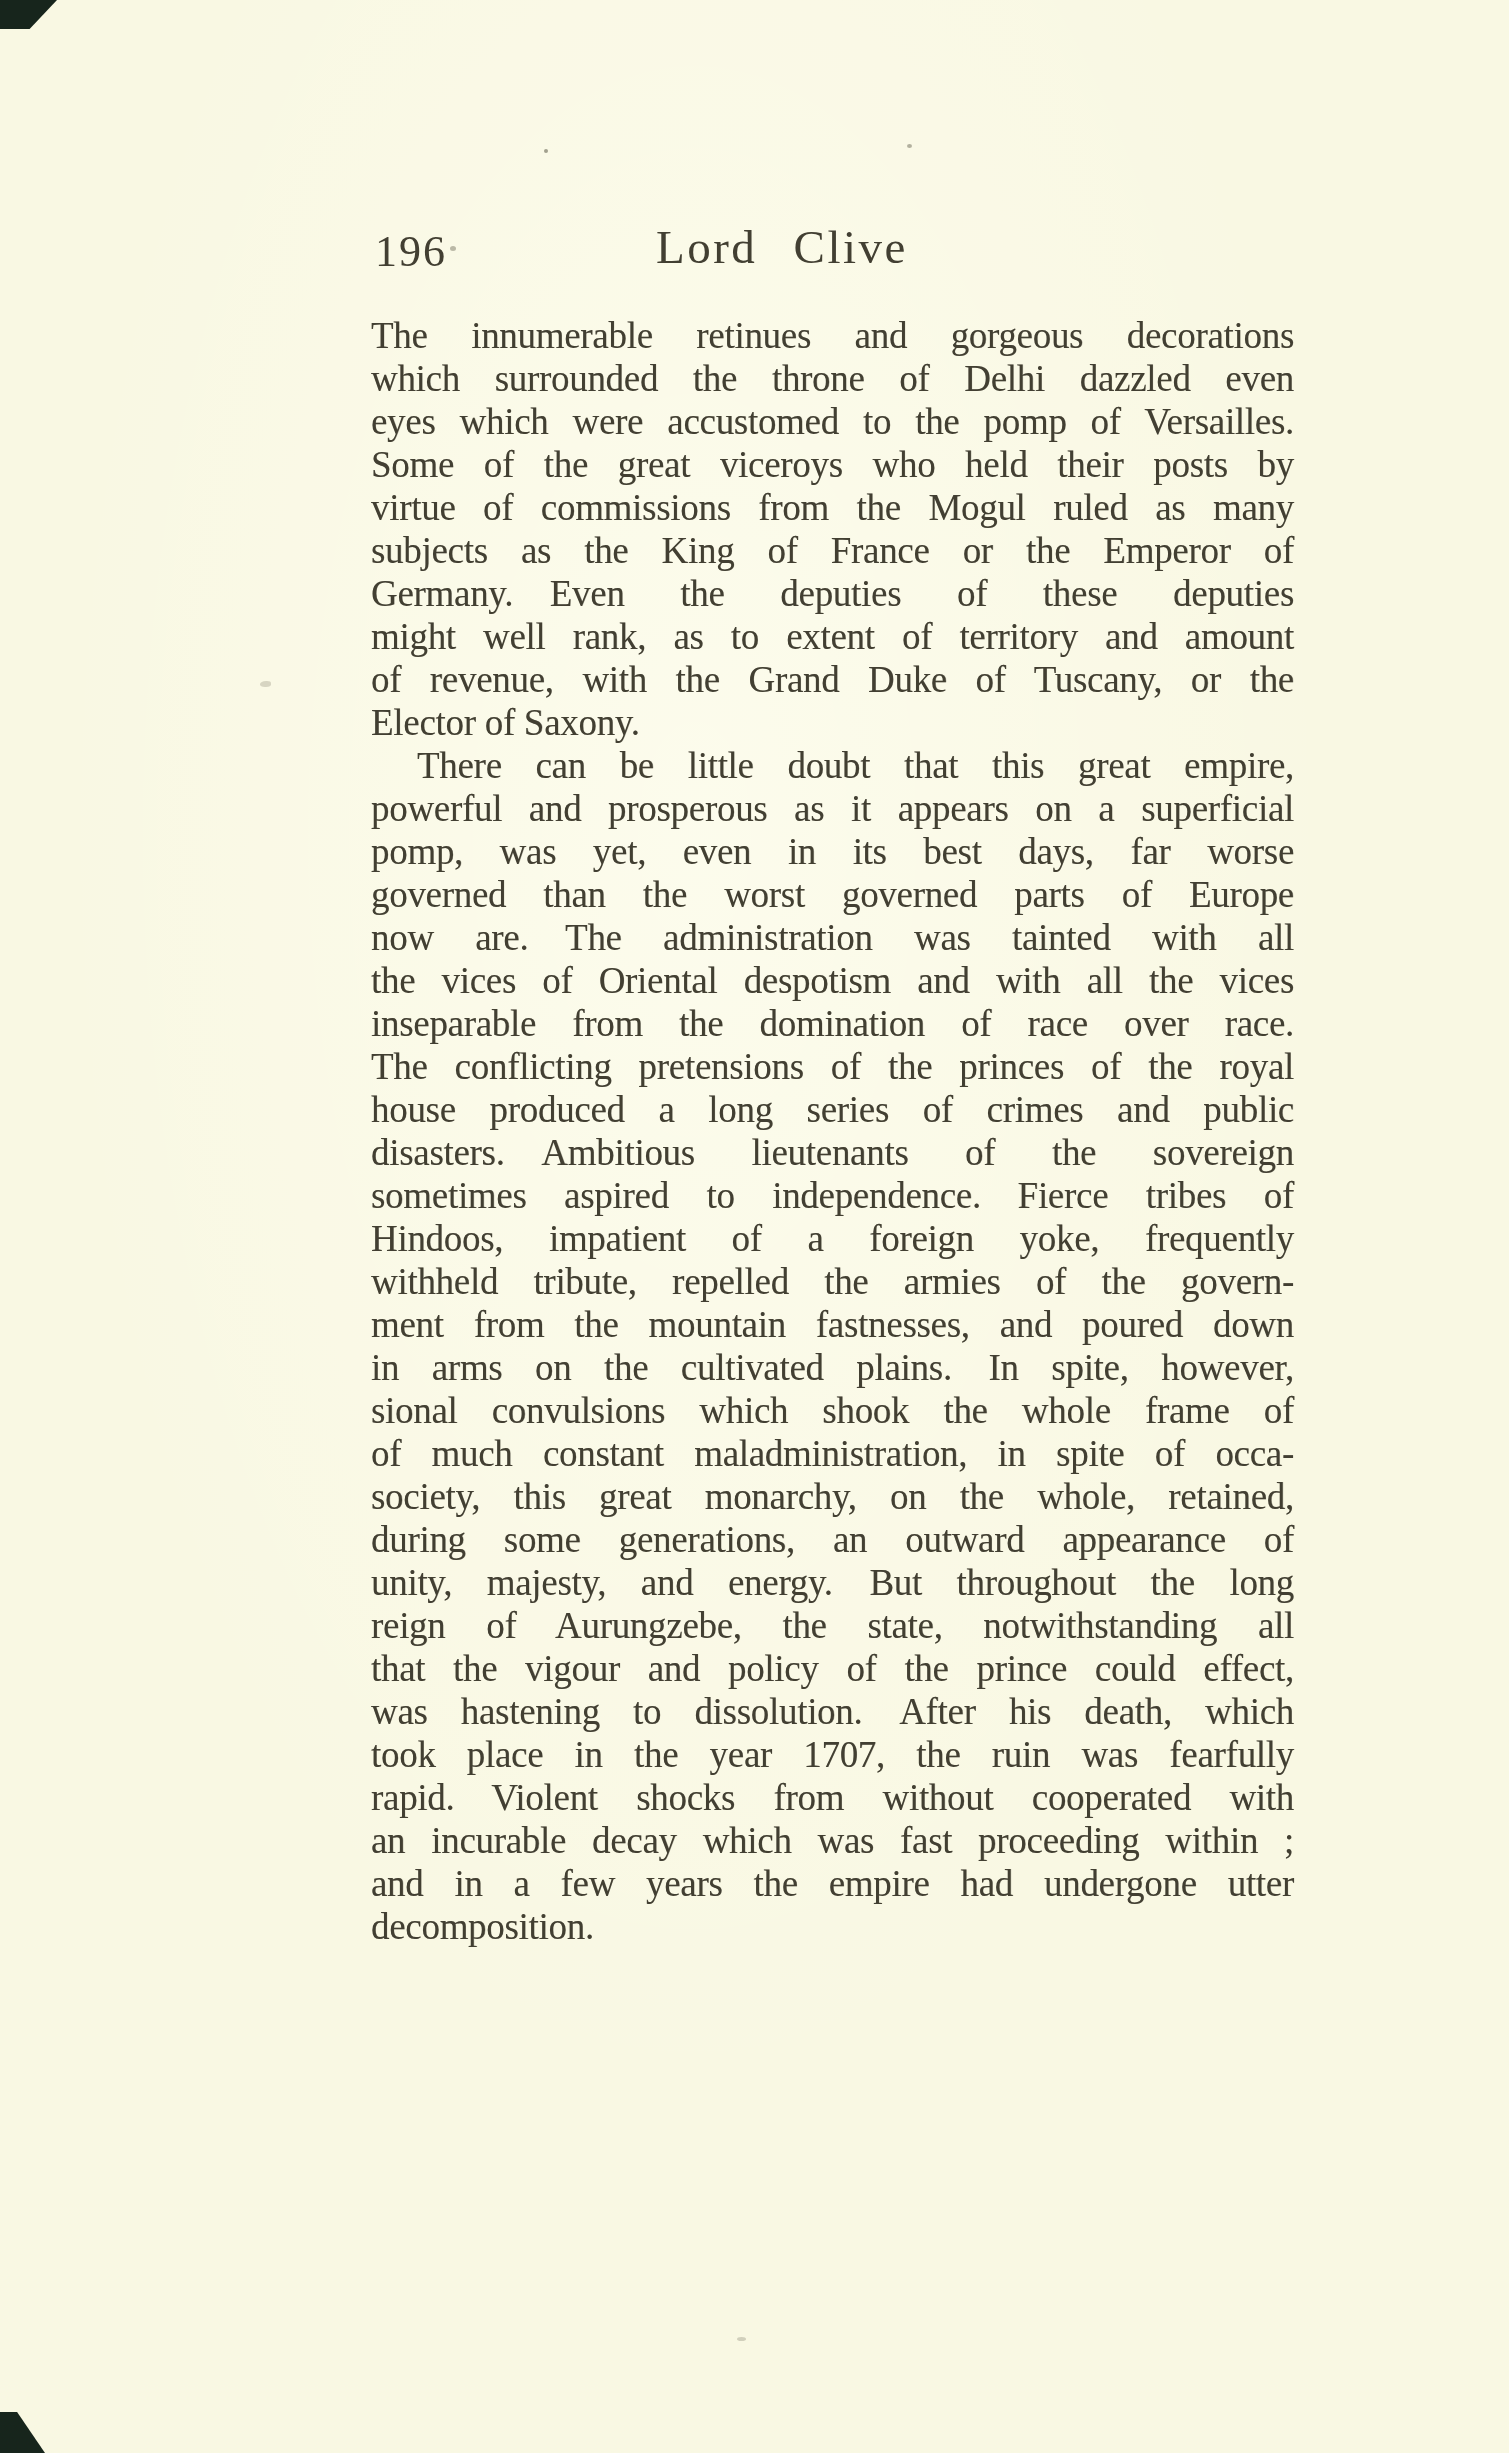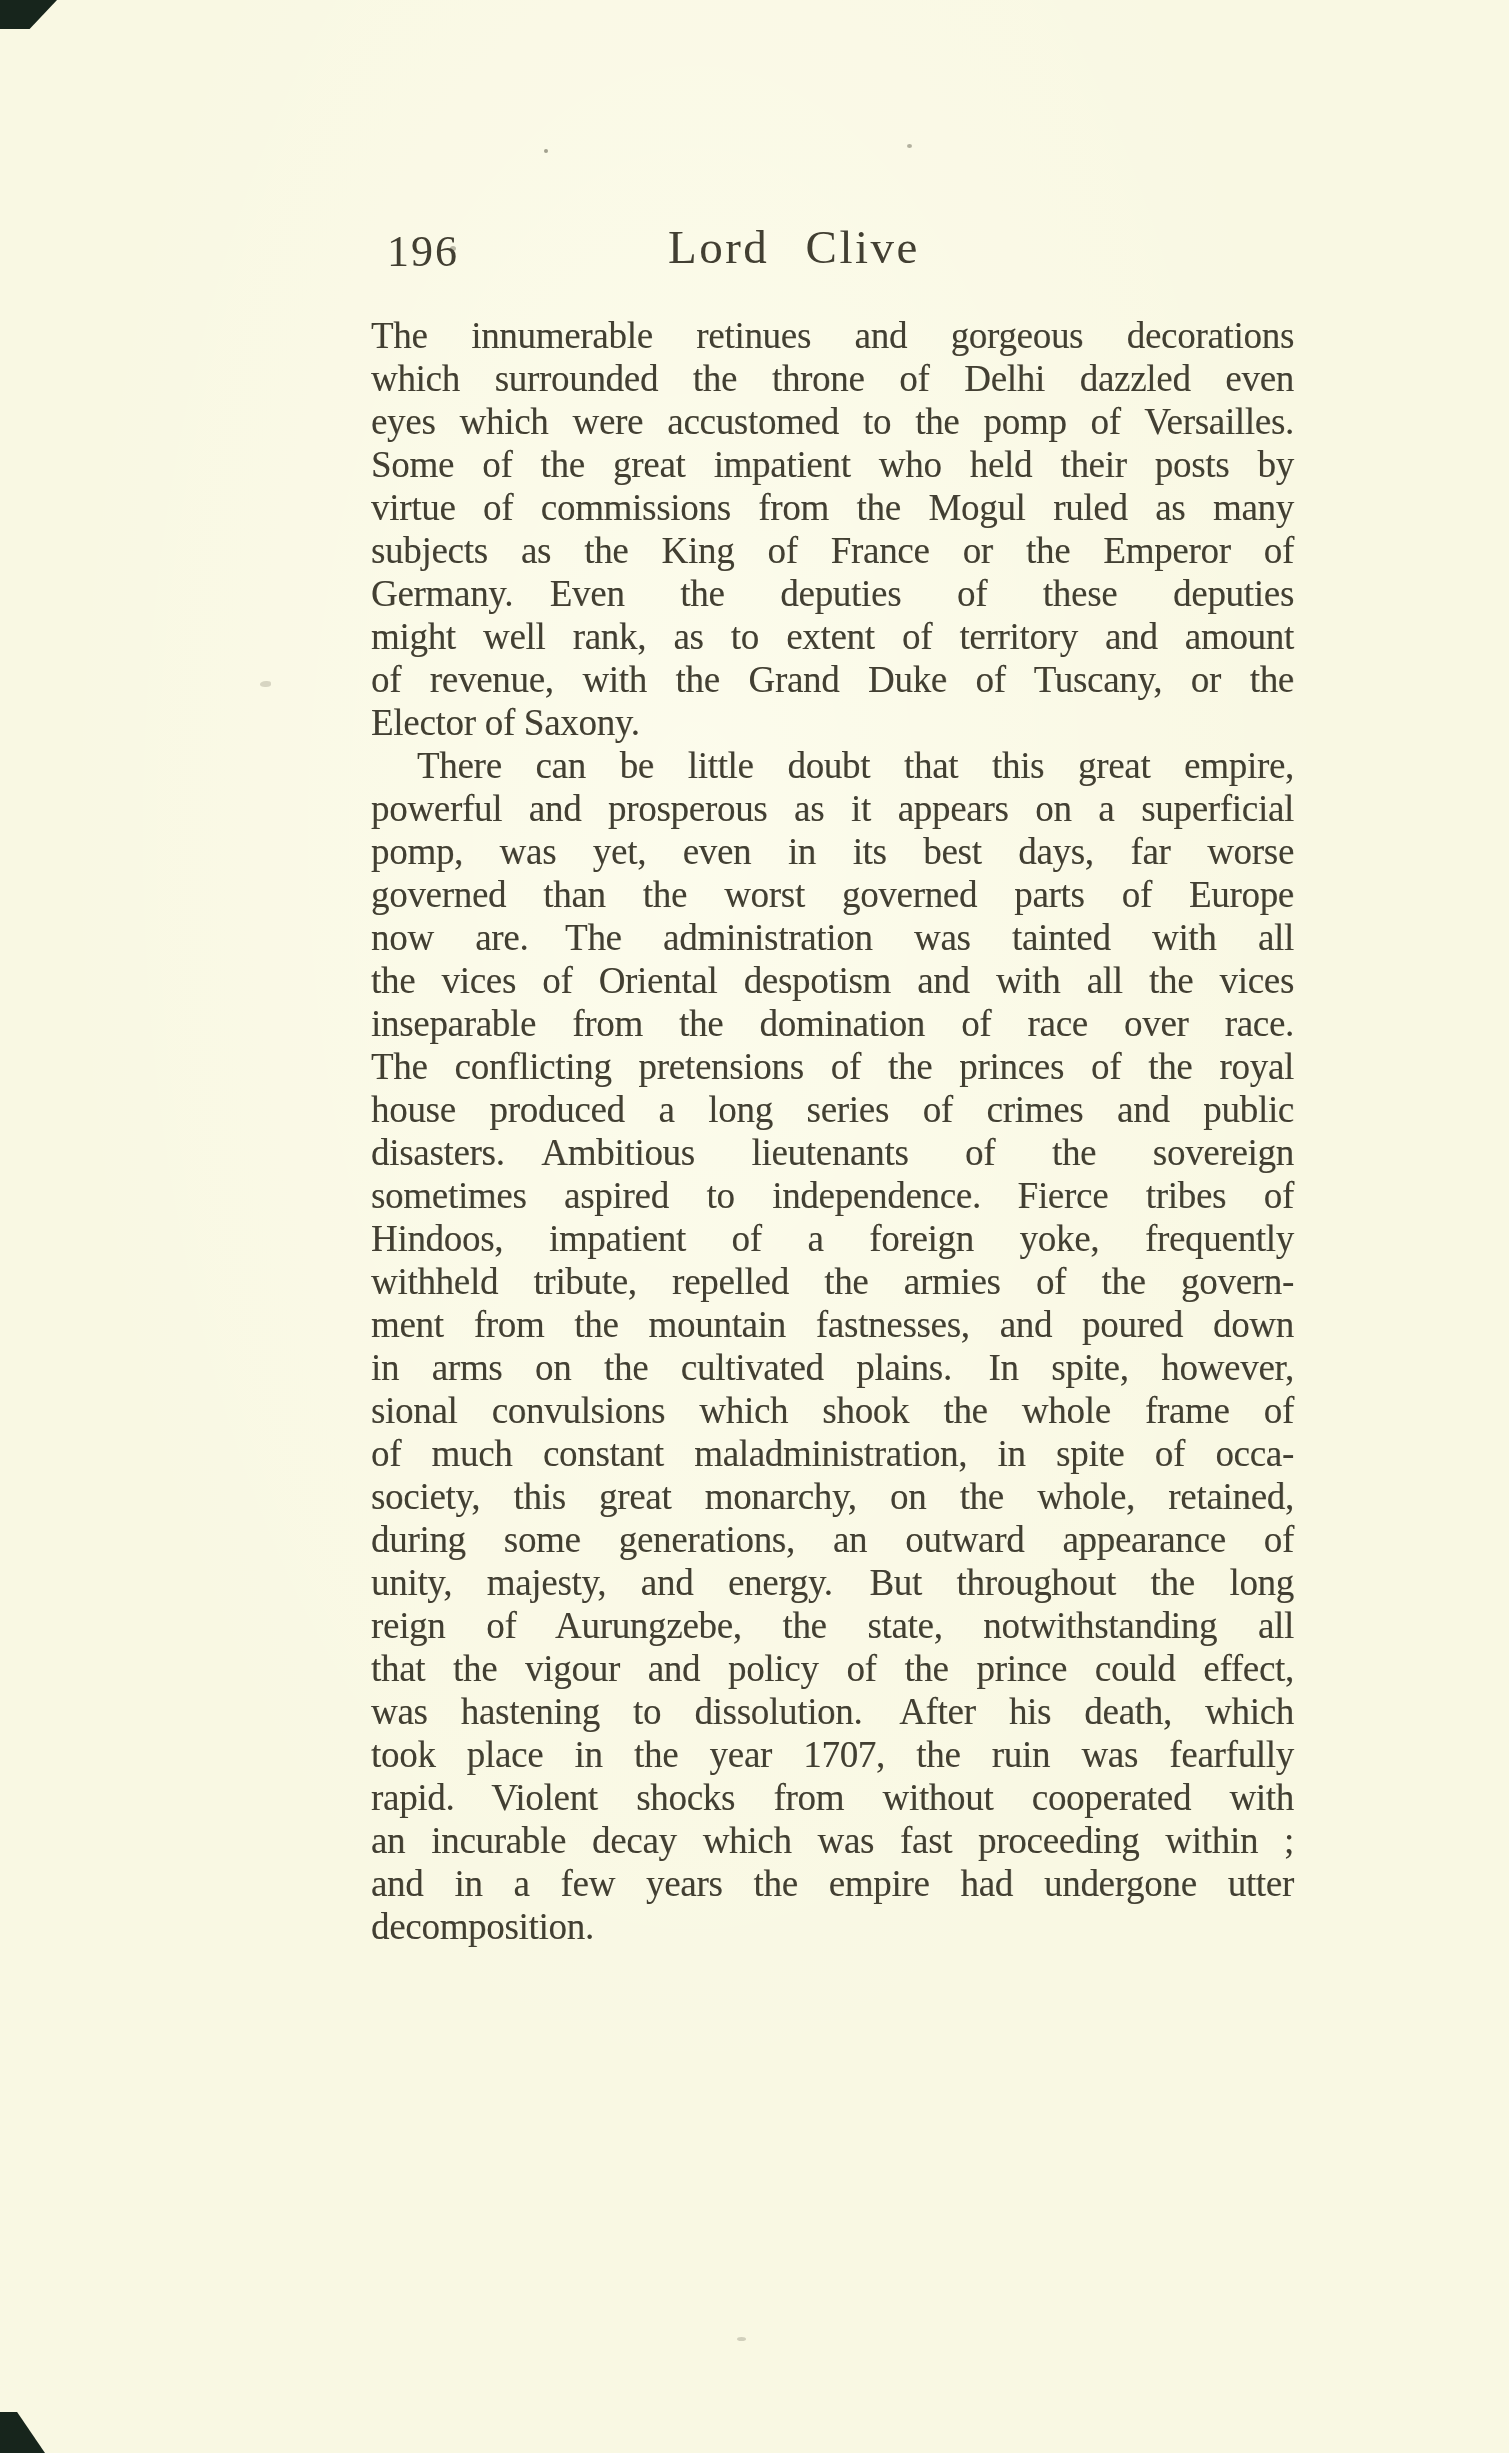--- a/index.html
+++ b/index.html
@@ -15,21 +15,21 @@
     background:
       radial-gradient(ellipse at 46% 34%, rgba(255,255,244,0.55) 0%, rgba(255,255,244,0) 55%),
       var(--bg, #f9f8e3);
     font-family: "Liberation Serif", serif;
     color: var(--ink, #423f32);
   }
   
   .header {
     position: absolute;
     top: 220px;
-    left: 383px;
+    left: 371px;
     width: 923px;
     height: 59px;
   }
   .pagenum {
     position: absolute;
     left: 4px;
     top: 6px;
     font-size: 44px;
     letter-spacing: 2px;
   }
@@ -106,21 +106,21 @@
 
   <div class="header">
     <span class="pagenum">196</span>
     <span class="title">Lord Clive</span>
   </div>
 
   <div class="textblock" id="text-body">
       <div class="line">The innumerable retinues and gorgeous decorations</div>
       <div class="line">which surrounded the throne of Delhi dazzled even</div>
       <div class="line">eyes which were accustomed to the pomp of Versailles.</div>
-      <div class="line">Some of the great impatient who held their posts by</div>
+      <div class="line">Some of the great viceroys who held their posts by</div>
       <div class="line">virtue of commissions from the Mogul ruled as many</div>
       <div class="line">subjects as the King of France or the Emperor of</div>
       <div class="line">Germany. Even the deputies of these deputies</div>
       <div class="line">might well rank, as to extent of territory and amount</div>
       <div class="line">of revenue, with the Grand Duke of Tuscany, or the</div>
       <div class="line last">Elector of Saxony.</div>
       <div class="line indent">There can be little doubt that this great empire,</div>
       <div class="line">powerful and prosperous as it appears on a superficial</div>
       <div class="line">pomp, was yet, even in its best days, far worse</div>
       <div class="line">governed than the worst governed parts of Europe</div>

